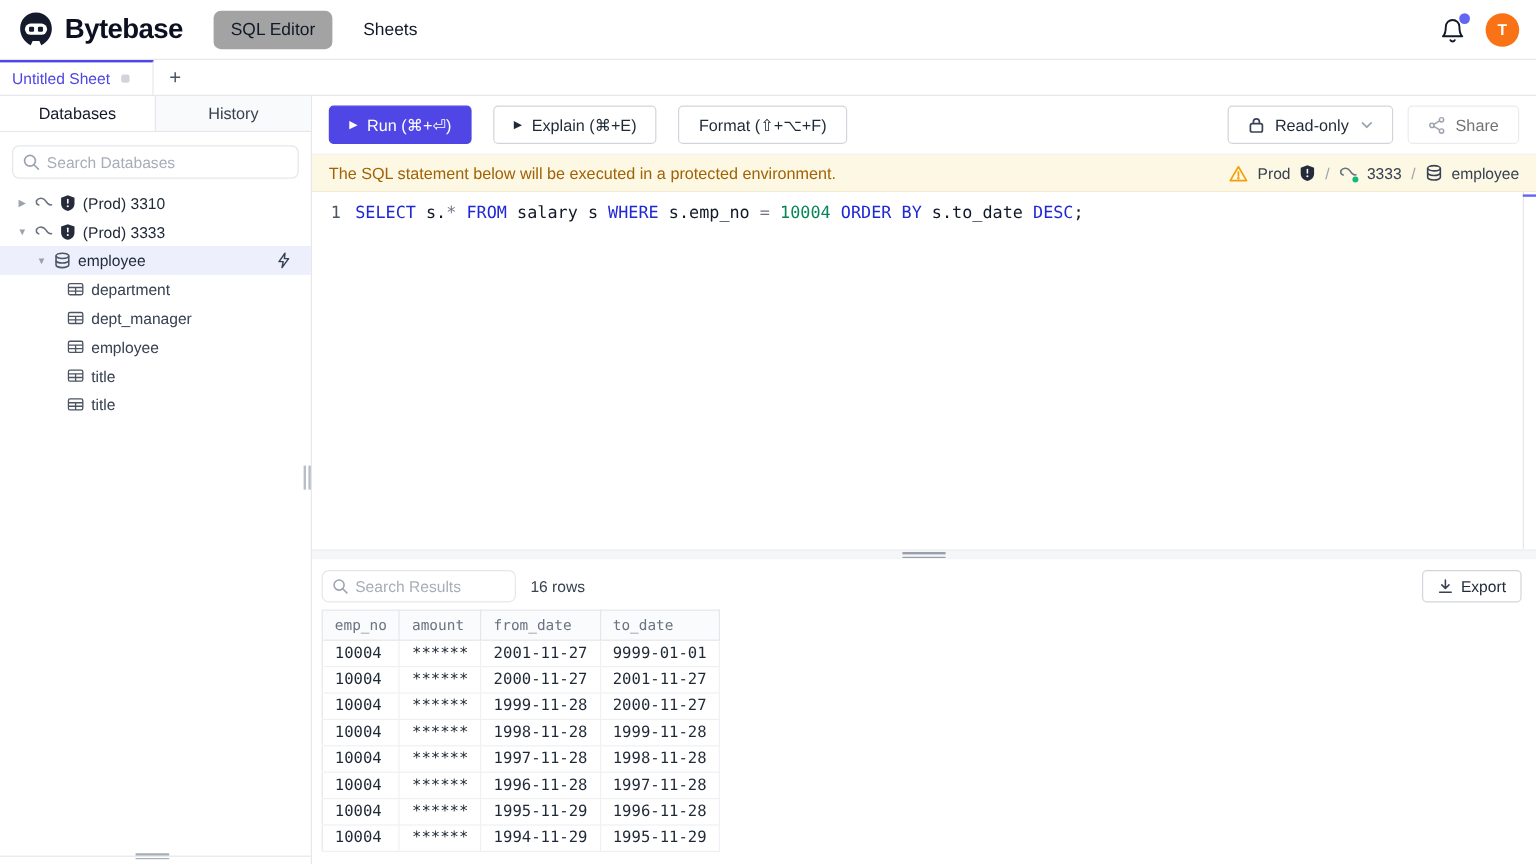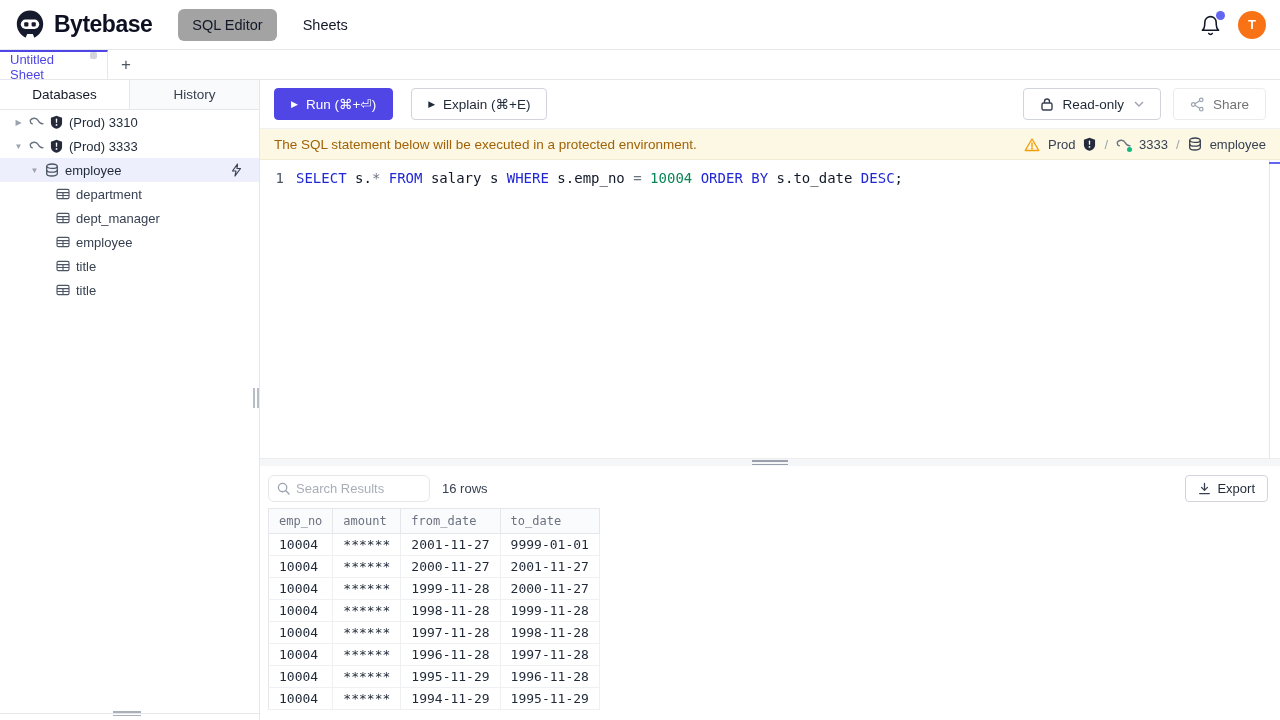--- a/index.html
+++ b/index.html
@@ -14,22 +14,22 @@
   .nav-item { padding:8px 14px; border-radius:6px; font-size:14.5px; font-weight:500; color:#111827; cursor:pointer; }
   .nav-item.active { background:#a3a3a3; }
   .topbar-right { margin-left:auto; display:flex; align-items:center; gap:16px; }
   .bell-wrap { position:relative; width:22px; height:22px; }
   .bell-dot { position:absolute; top:-3px; right:-3px; width:9px; height:9px; border-radius:50%; background:#6366f1; }
   .avatar { width:28px; height:28px; border-radius:50%; background:#f97316; color:#fff;
     display:flex; align-items:center; justify-content:center; font-size:13px; font-weight:700; }
 
   
   .sheet-tabs { height:30px; border-bottom:1px solid #e5e7eb; display:flex; align-items:stretch; }
-  .sheet-tab { width:108px; border-top:2px solid #4f46e5; border-right:1px solid #e5e7eb;
-    display:flex; align-items:flex-start; gap:9px; padding:0 10px; font-size:13px; color:#4f46e5; cursor:pointer; }
+  .sheet-tab { width:128px; border-top:2px solid #4f46e5; border-right:1px solid #e5e7eb;
+    display:flex; align-items:center; gap:9px; padding:0 10px; font-size:13px; color:#4f46e5; cursor:pointer; }
   .unsaved-dot { width:7px; height:7px; border-radius:2px; background:#d1d5db; flex-shrink:0; }
   .add-tab { width:36px; display:flex; align-items:center; justify-content:center;
     color:#4b5563; font-size:17px; cursor:pointer; }
 
   
   .body-row { display:flex; height:640px; }
 
   
   .sidebar { width:260px; border-right:1px solid #e5e7eb; position:relative; flex-shrink:0; }
   .side-tabs { height:30px; background:#f9fafb; border-bottom:1px solid #e5e7eb; display:flex; }
@@ -154,20 +154,29 @@
   <div class="add-tab">+</div>
 </div>
 
 <div class="body-row">
 
   <div class="sidebar">
     <div class="side-tabs">
       <div class="side-tab active">Databases</div>
       <div class="side-tab">History</div>
     </div>
+    <div class="search-box">
+      <span class="icon">
+        <svg width="14" height="14" viewBox="0 0 14 14" fill="none" stroke="#9ca3af" stroke-width="1.4" stroke-linecap="round">
+          <circle cx="6" cy="6" r="4.5"></circle>
+            <path d="M9.5 9.5 13 13"></path>
+        </svg>
+      </span>
+      <input type="text" placeholder="Search Databases" style="">
+    </div>
 
     <div class="tree">
       <div class="tree-row">
         <span class="caret">▶</span>
         <span class="icon">
           <svg width="15" height="13" viewBox="0 0 16 14" fill="none" stroke="#6b7280" stroke-width="1.4" stroke-linecap="round">
             <path d="M1.5 4.5C3.5 1.5 8 1.8 9.8 5c1.4 2.6 3.2 3.6 5.2 3.3"></path>
             <path d="M1.5 4.5C1 6.5 2 8 3.5 8.5"></path>
           </svg>
         </span>
@@ -279,20 +288,23 @@
   <div class="main">
 
     <div class="toolbar">
       <button class="btn btn-run">
         <span class="play">▶</span>
         <span>Run (⌘+⏎)</span>
       </button>
       <button class="btn">
         <span class="play">▶</span>
         <span>Explain (⌘+E)</span>
+      </button>
+      <button class="btn">
+        <span>Format (⇧+⌥+F)</span>
       </button>
       <div class="right-group">
         <button class="btn">
           <span class="icon">
             <svg width="14" height="14" viewBox="0 0 14 14" fill="none" stroke="#374151" stroke-width="1.4">
               <rect x="2" y="6" width="10" height="7" rx="1.5"></rect>
               <path d="M4.5 6V4.5a2.5 2.5 0 0 1 5 0V6"></path>
             </svg>
           </span>
           <span>Read-only</span>

